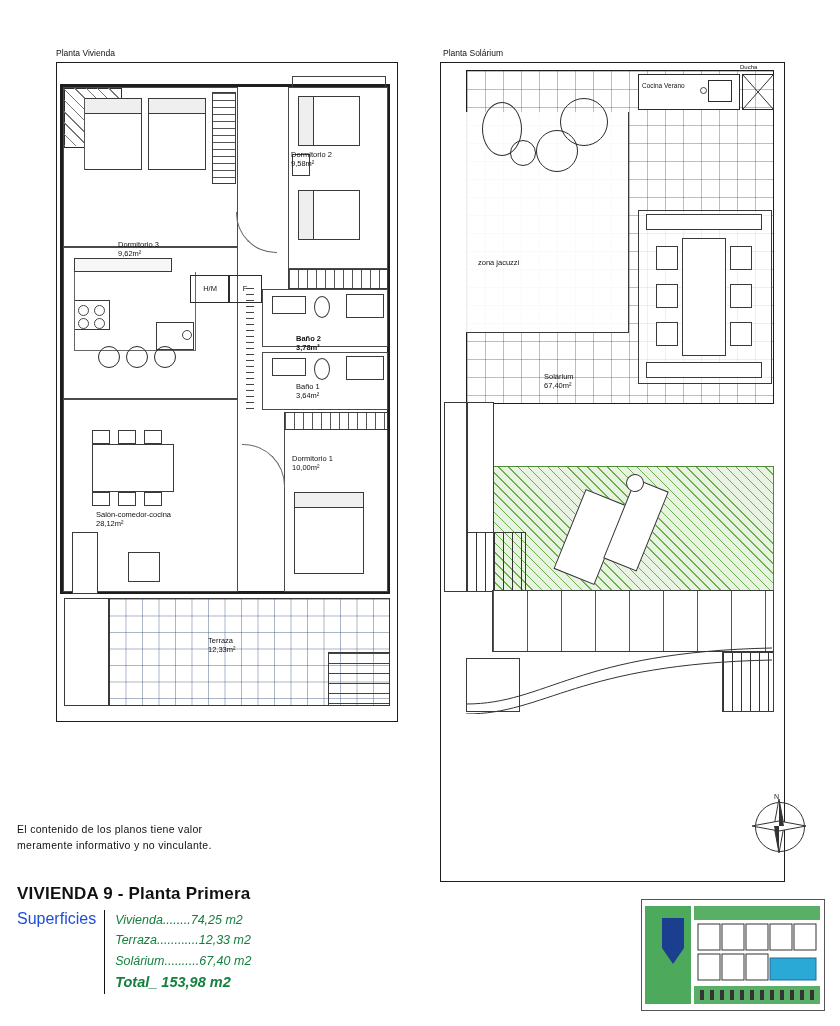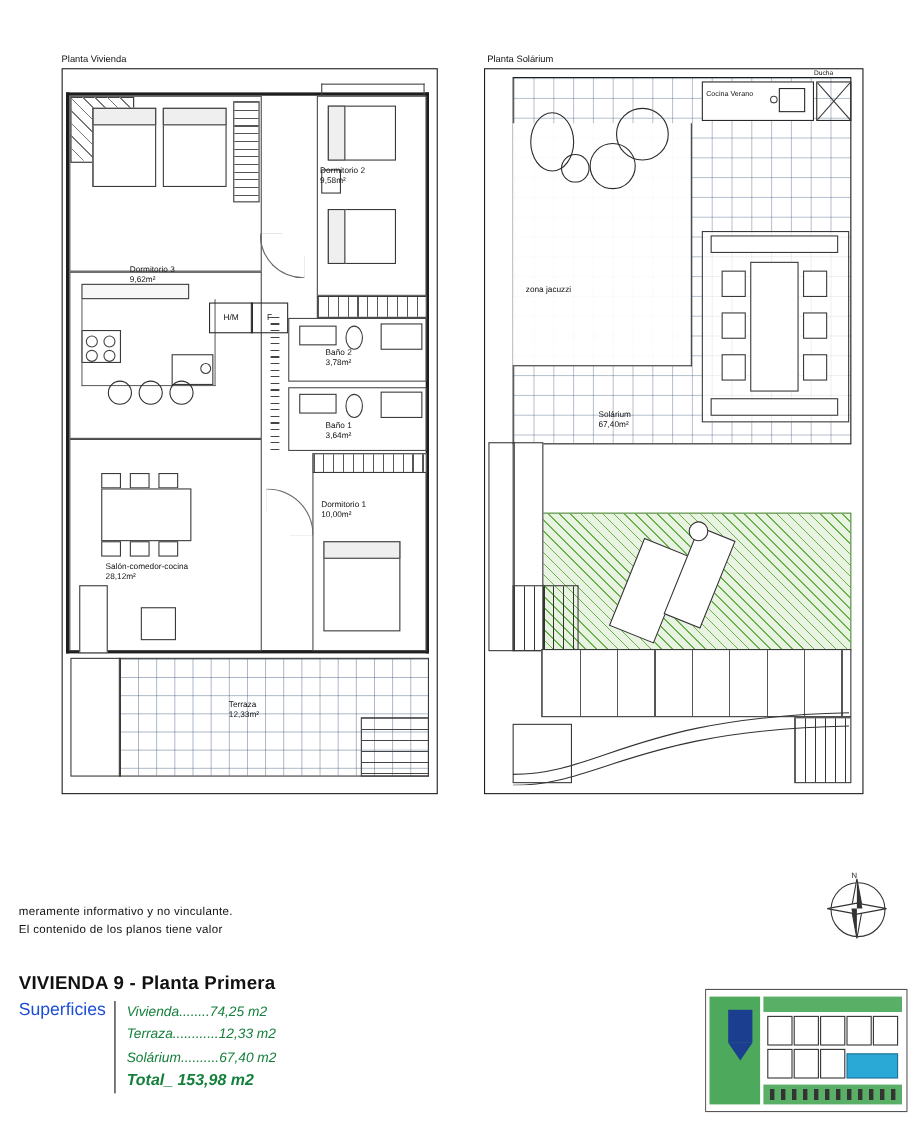--- a/index.html
+++ b/index.html
@@ -11,21 +11,21 @@
   .lbl{font-size:7.5px;line-height:1.25;color:#111;}
   .thin{border:1px solid #2b2b2b;}
   .wall{background:#1d1d1d;position:absolute;}
   .room{position:absolute;border:1px solid #4a4a4a;box-sizing:border-box;}
   .furn{position:absolute;border:1px solid #3a3a3a;box-sizing:border-box;background:#fff;}
   .furn.fill{background:#f7f7f7;}
   .circ{border-radius:50%;}
 
   
   #plan-left{left:56px;top:62px;width:342px;height:660px;}
-  #plan-right{left:440px;top:62px;width:345px;height:660px;}
+  #plan-right{left:440px;top:62px;width:345px;height:820px;}
   .frame-outer{position:absolute;left:0;top:0;width:100%;height:100%;border:1.6px solid #1d1d1d;box-sizing:border-box;}
 
   .plan-title{position:absolute;font-size:8.5px;color:#111;}
 
   
   .tile{
     background-image:linear-gradient(to right,rgba(40,70,110,.35) 1px,transparent 1px),
                      linear-gradient(to bottom,rgba(40,70,110,.35) 1px,transparent 1px);
     background-size:18px 18px;
   }
@@ -123,21 +123,21 @@
     </div>
 
     <div class="circ abs thin" style="left:42px;top:284px;width:20px;height:20px;"></div>
     <div class="circ abs thin" style="left:70px;top:284px;width:20px;height:20px;"></div>
     <div class="circ abs thin" style="left:98px;top:284px;width:20px;height:20px;"></div>
 
     <div class="room" style="left:206px;top:227px;width:126px;height:58px;"></div>
     <div class="furn" style="left:216px;top:234px;width:34px;height:18px;"></div>
     <div class="furn circ" style="left:258px;top:234px;width:16px;height:22px;"></div>
     <div class="furn" style="left:290px;top:232px;width:38px;height:24px;"></div>
-    <div class="lbl abs" style="left:240px;top:254px;width:66px;">
+    <div class="lbl abs" style="left:240px;top:272px;width:66px;font-weight:bold;">
       <span>Baño 2</span><br><span>3,78m²</span>
     </div>
 
     <div class="room" style="left:206px;top:290px;width:126px;height:58px;"></div>
     <div class="furn" style="left:216px;top:296px;width:34px;height:18px;"></div>
     <div class="furn circ" style="left:258px;top:296px;width:16px;height:22px;"></div>
     <div class="furn" style="left:290px;top:294px;width:38px;height:24px;"></div>
     <div class="lbl abs" style="left:240px;top:320px;width:66px;">
       <span>Baño 1</span><br><span>3,64m²</span>
     </div>
@@ -241,22 +241,22 @@
       <svg width="306" height="96" style="display:block">
         <path d="M0,86 C80,86 110,34 306,30" fill="none" stroke="#333" stroke-width="1"></path>
         <path d="M0,96 C80,96 110,46 306,42" fill="none" stroke="#333" stroke-width="1"></path>
       </svg>
     </div>
     <div class="abs stair-h" style="left:282px;top:590px;width:50px;height:58px;border:1px solid #3a3a3a;"></div>
     <div class="abs" style="left:26px;top:596px;width:52px;height:52px;border:1px solid #3a3a3a;"></div>
   </div>
 
   <div id="disclaimer">
+    <div>El contenido de los planos tiene valor</div>
     <div>meramente informativo y no vinculante.</div>
-    <div>El contenido de los planos tiene valor</div>
   </div>
 
   <div id="title-block">
     <div id="viv-title">VIVIENDA 9 - Planta Primera</div>
     <div id="sup-row">
       <div id="sup-label">Superficies</div>
       <div id="sup-list" style="border-left:1px solid #111;padding-left:10px;">
         <div>
           <span>Vivienda</span><span>........</span><span>74,25 m2</span>
         </div>

